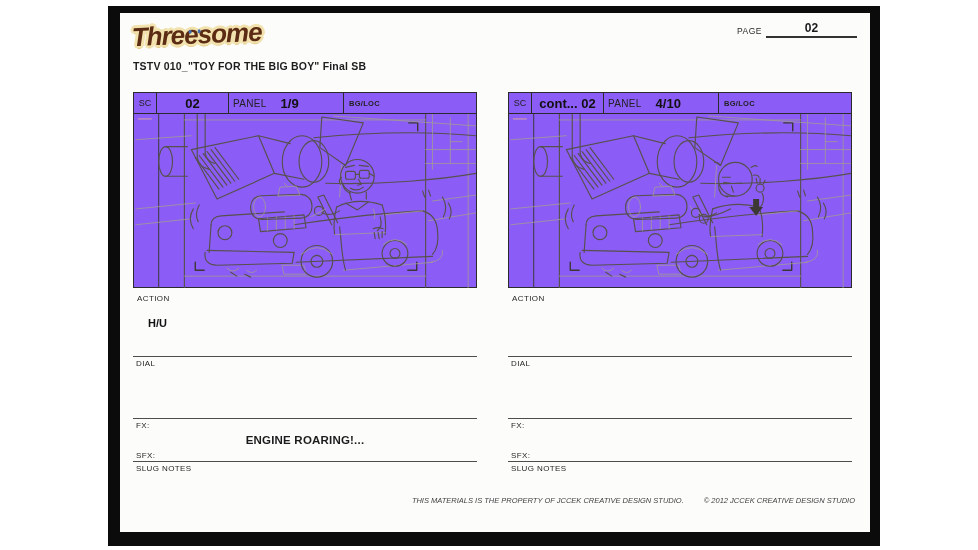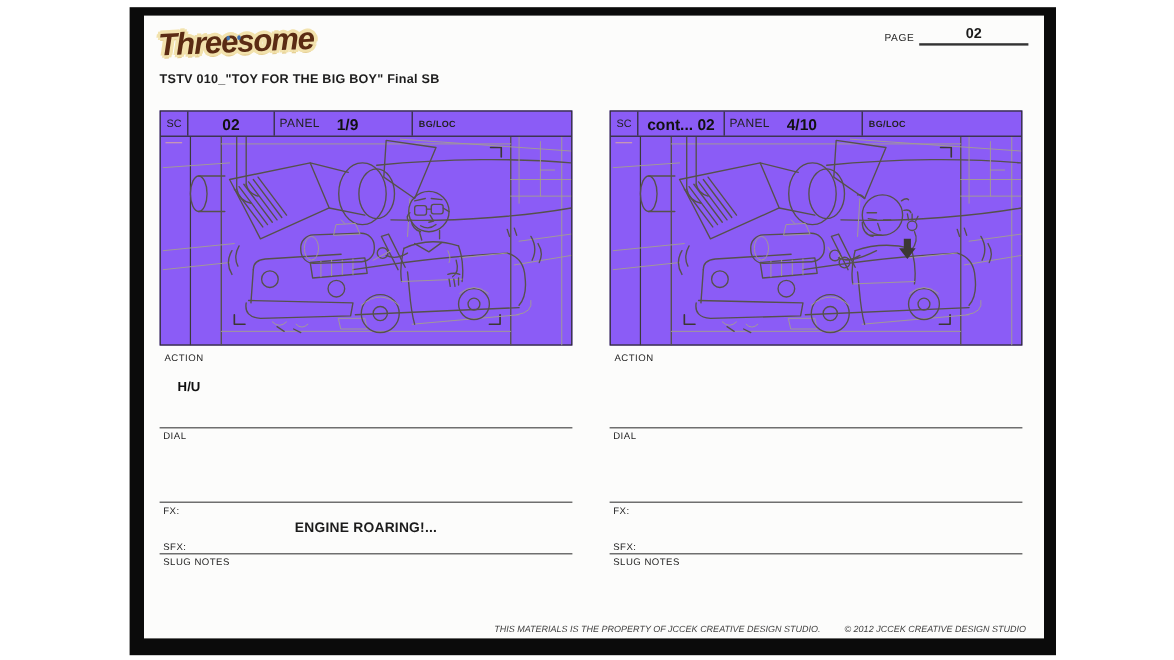--- a/index.html
+++ b/index.html
@@ -60,21 +60,21 @@
   
   .jcek{position:absolute;left:5px;top:471px;width:140px;}
   .jcek-name{font-size:30px;font-weight:900;letter-spacing:0;color:#0e0e0e;transform:scaleY(.95);line-height:30px;position:relative;}
   .jcek-ring{position:absolute;left:25px;top:6px;width:15px;height:15px;border:3.5px solid #c4272e;
              border-right-color:transparent;border-radius:50%;transform:rotate(40deg);}
   .jcek-tag{display:flex;align-items:center;gap:3px;margin-top:0px;}
   .jcek-tag .red{background:#c4272e;color:#fff;font-size:6.5px;font-weight:bold;padding:1px 3px;letter-spacing:.4px;}
   .jcek-tag .blk{color:#111;font-size:6.5px;font-weight:bold;letter-spacing:.6px;}
   .jcek-sub{margin-top:2px;width:120px;border-bottom:1px solid #9a9a9a;height:3px;position:relative;}
   .jcek-sub::before{content:"";position:absolute;left:0;top:0;width:34px;height:2px;background:#d9b9b4;}
-  .copyright{position:absolute;top:507px;right:15px;display:flex;gap:20px;font-size:7.5px;font-style:italic;color:#3f3f3f;white-space:nowrap;}
+  .copyright{position:absolute;top:483px;right:15px;display:flex;gap:20px;font-size:7.5px;font-style:italic;color:#3f3f3f;white-space:nowrap;}
 
   
   .s{stroke:#56514c;stroke-width:1.15;fill:none;stroke-linecap:round;stroke-linejoin:round;}
   .sl{stroke:#a39c93;stroke-width:.8;fill:none;stroke-linecap:round;}
   .sd{stroke:#3c3834;stroke-width:1.4;fill:none;stroke-linecap:round;stroke-linejoin:round;}
   .fill-d{fill:#3c3834;stroke:none;}
   .formline{stroke:#3a3a3a;stroke-width:1;fill:none;}
   .artifact{stroke:#d8a9a0;stroke-width:1;fill:none;}
 </style>
 </head>

